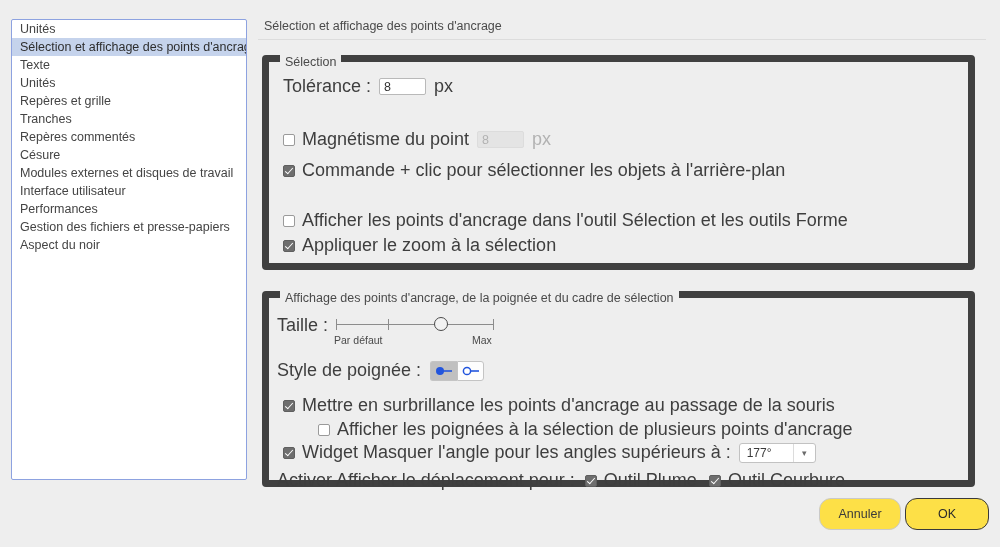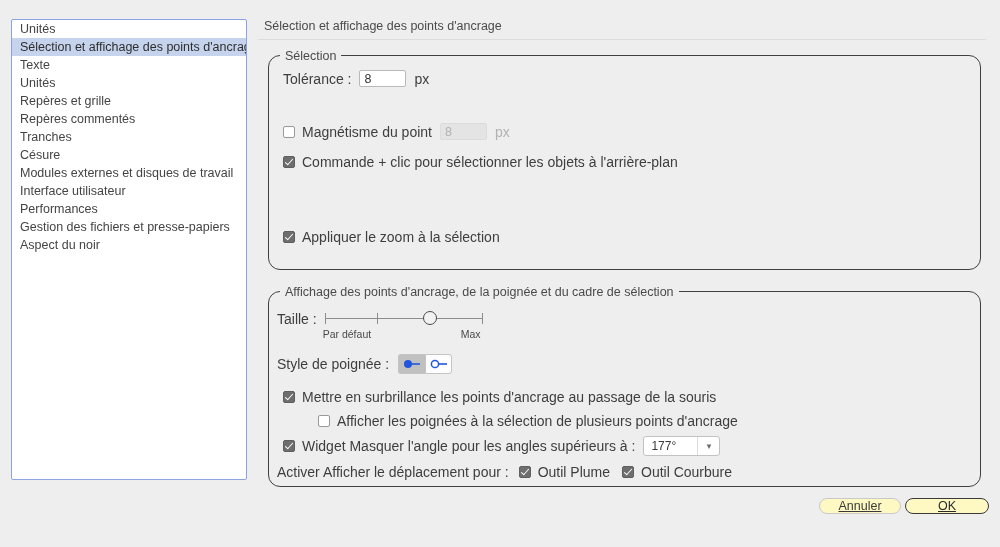--- a/index.html
+++ b/index.html
@@ -61,23 +61,23 @@
   #header-divider {
     height: 1px;
     background: #dcdcdc;
     width: 728px;
     margin-top: 3px;
   }
 
   
   .group {
     position: absolute;
-    left: 10px;
-    border: 1px solid #404040;
-    border-radius: 12px;
+    left: 4px;
+    border: 7px solid #404040;
+    border-radius: 4px;
     box-sizing: border-box;
     background: transparent;
   }
   .group-legend {
     position: absolute;
     top: -7px;
     left: 11px;
     background: #eeeeee;
     padding: 0 5px;
     font-size: 12.5px;
@@ -96,21 +96,21 @@
   }
 
   
   .row {
     position: absolute;
     display: flex;
     align-items: center;
     white-space: nowrap;
   }
   .lbl {
-    font-size: 14px;
+    font-size: 18px;
     color: #3e3e3e;
   }
   .lbl.dim {
     color: #b2b2b2;
   }
 
   .textbox {
     width: 47px;
     height: 17px;
     background: #ffffff;
@@ -243,29 +243,28 @@
     display: flex;
     align-items: center;
     justify-content: center;
     color: #6a6a6a;
     font-size: 9px;
   }
 
   
   .btn {
     position: absolute;
-    height: 16px;
+    height: 32px;
     border-radius: 12px;
     box-sizing: border-box;
     display: flex;
     align-items: center;
     justify-content: center;
     font-size: 12.5px;
-    background: #fef9c3;
-    text-decoration: underline;
+    background: #fde047;
   }
   #btn-cancel {
     left: 819px;
     top: 498px;
     width: 82px;
     border: 1px solid #c9c9c9;
     color: #3a3a3a;
   }
   #btn-ok {
     left: 905px;
@@ -277,22 +276,22 @@
 </style>
 </head>
 <body>
 
 <div id="sidebar">
   <div class="cat-item">Unités</div>
   <div class="cat-item selected">Sélection et affichage des points d'ancrage</div>
   <div class="cat-item">Texte</div>
   <div class="cat-item">Unités</div>
   <div class="cat-item">Repères et grille</div>
+  <div class="cat-item">Tranches</div>
   <div class="cat-item">Repères commentés</div>
-  <div class="cat-item">Tranches</div>
   <div class="cat-item">Césure</div>
   <div class="cat-item">Modules externes et disques de travail</div>
   <div class="cat-item">Interface utilisateur</div>
   <div class="cat-item">Performances</div>
   <div class="cat-item">Gestion des fichiers et presse-papiers</div>
   <div class="cat-item">Aspect du noir</div>
 </div>
 
 <div id="main">
 
@@ -315,20 +314,24 @@
       <input class="textbox disabled" type="text" disabled="" value="8" style="">
       <span class="lbl dim" style="margin-left:8px;">px</span>
     </div>
 
     <div class="row" style="left:14px; top:98px;">
       <span class="cb checked"></span>
       <span class="lbl">Commande + clic pour sélectionner les objets à l'arrière-plan</span>
     </div>
 
 
+    <div class="row" style="left:14px; top:148px;">
+      <span class="cb"></span>
+      <span class="lbl">Afficher les points d'ancrage dans l'outil Sélection et les outils Forme</span>
+    </div>
 
     <div class="row" style="left:14px; top:173px;">
       <span class="cb checked"></span>
       <span class="lbl">Appliquer le zoom à la sélection</span>
     </div>
 
   </div>
 
   <div class="group" id="group-display">
     <div class="group-legend">Affichage des points d'ancrage, de la poignée et du cadre de sélection</div>

